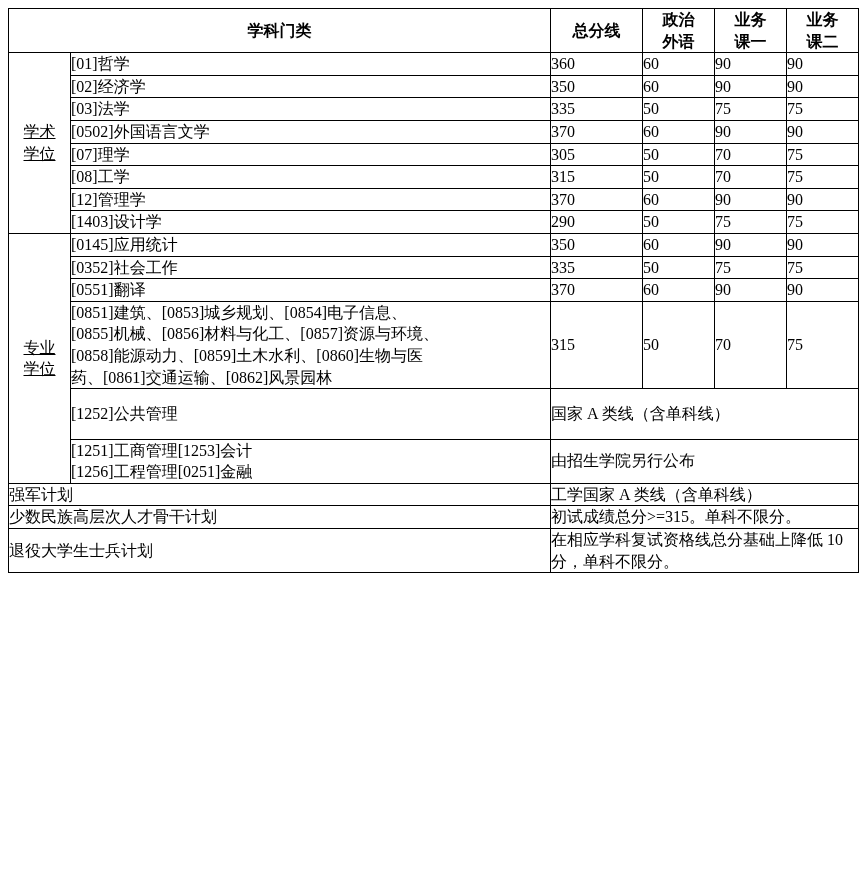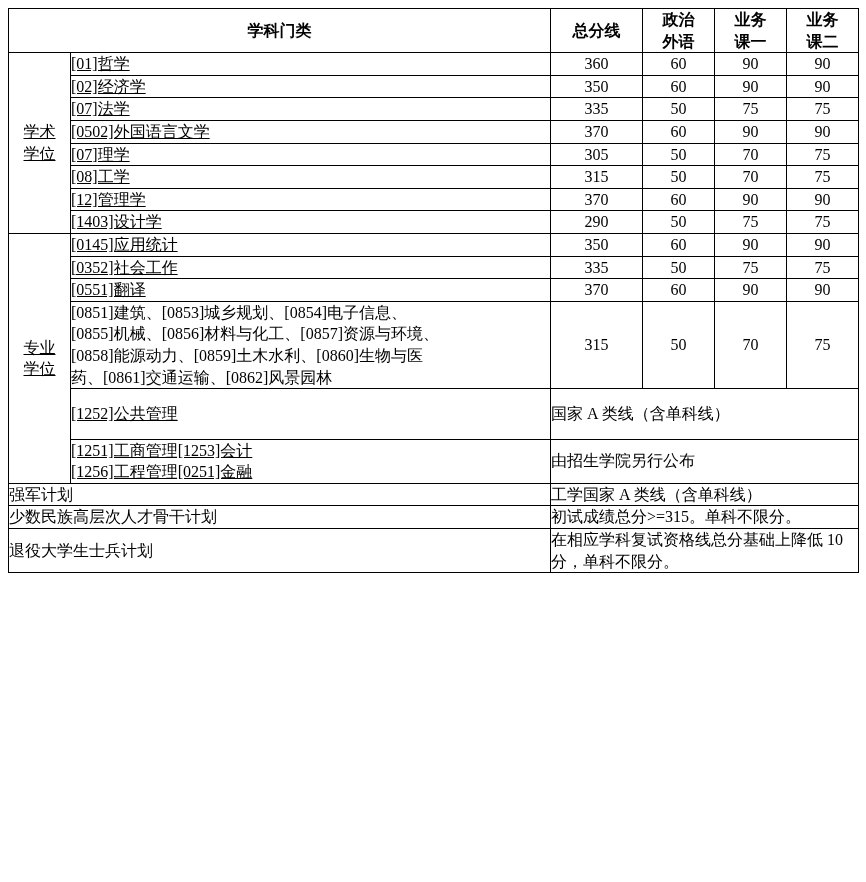--- a/index.html
+++ b/index.html
@@ -45,24 +45,23 @@
     text-align: center;
     font-size: 16px;
     line-height: 1.4;
     white-space: pre-line;
     text-decoration: underline;
   }
   .row-label {
     font-size: 16px;
     padding: 8px 0 8px 10px;
     white-space: pre-line;
-    text-decoration: underline;
   }
   .num {
-    text-align: center;
+    text-align: left;
     font-size: 16px;
   }
   .wide-note {
     text-align: left;
     font-size: 16px;
     padding: 9px 4px;
   }
   .multi-line {
     white-space: pre-line;
     font-size: 16px;
@@ -116,21 +115,21 @@
         <td class="num">90</td>
       </tr>
       <tr>
         <td class="row-label">[02]经济学</td>
         <td class="num">350</td>
         <td class="num">60</td>
         <td class="num">90</td>
         <td class="num">90</td>
       </tr>
       <tr>
-        <td class="row-label">[07]法学</td>
+        <td class="row-label">[03]法学</td>
         <td class="num">335</td>
         <td class="num">50</td>
         <td class="num">75</td>
         <td class="num">75</td>
       </tr>
       <tr>
         <td class="row-label">[0502]外国语言文学</td>
         <td class="num">370</td>
         <td class="num">60</td>
         <td class="num">90</td>

